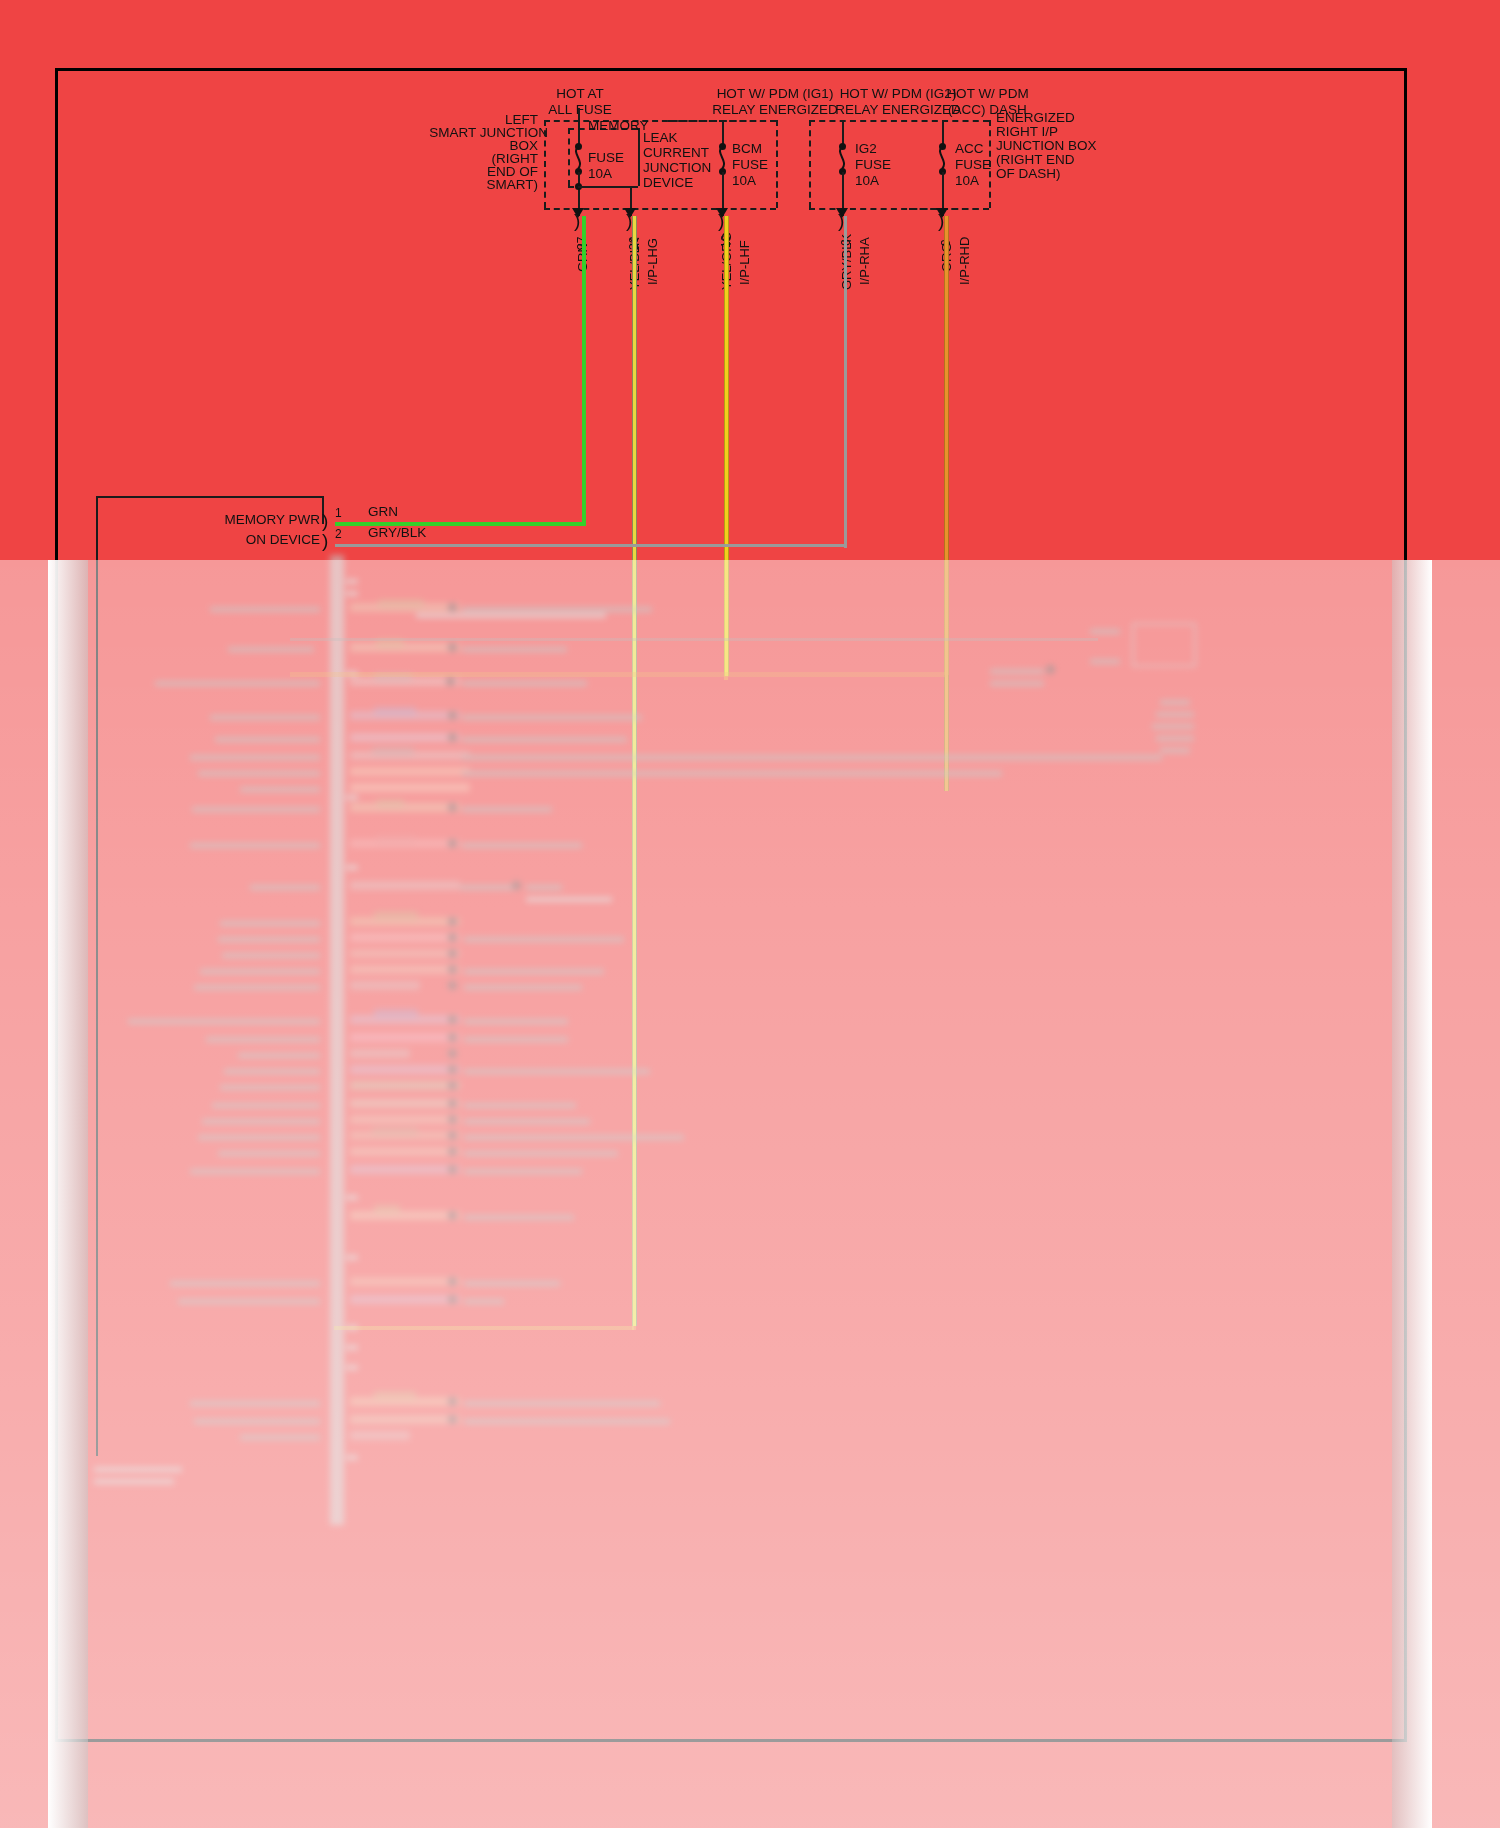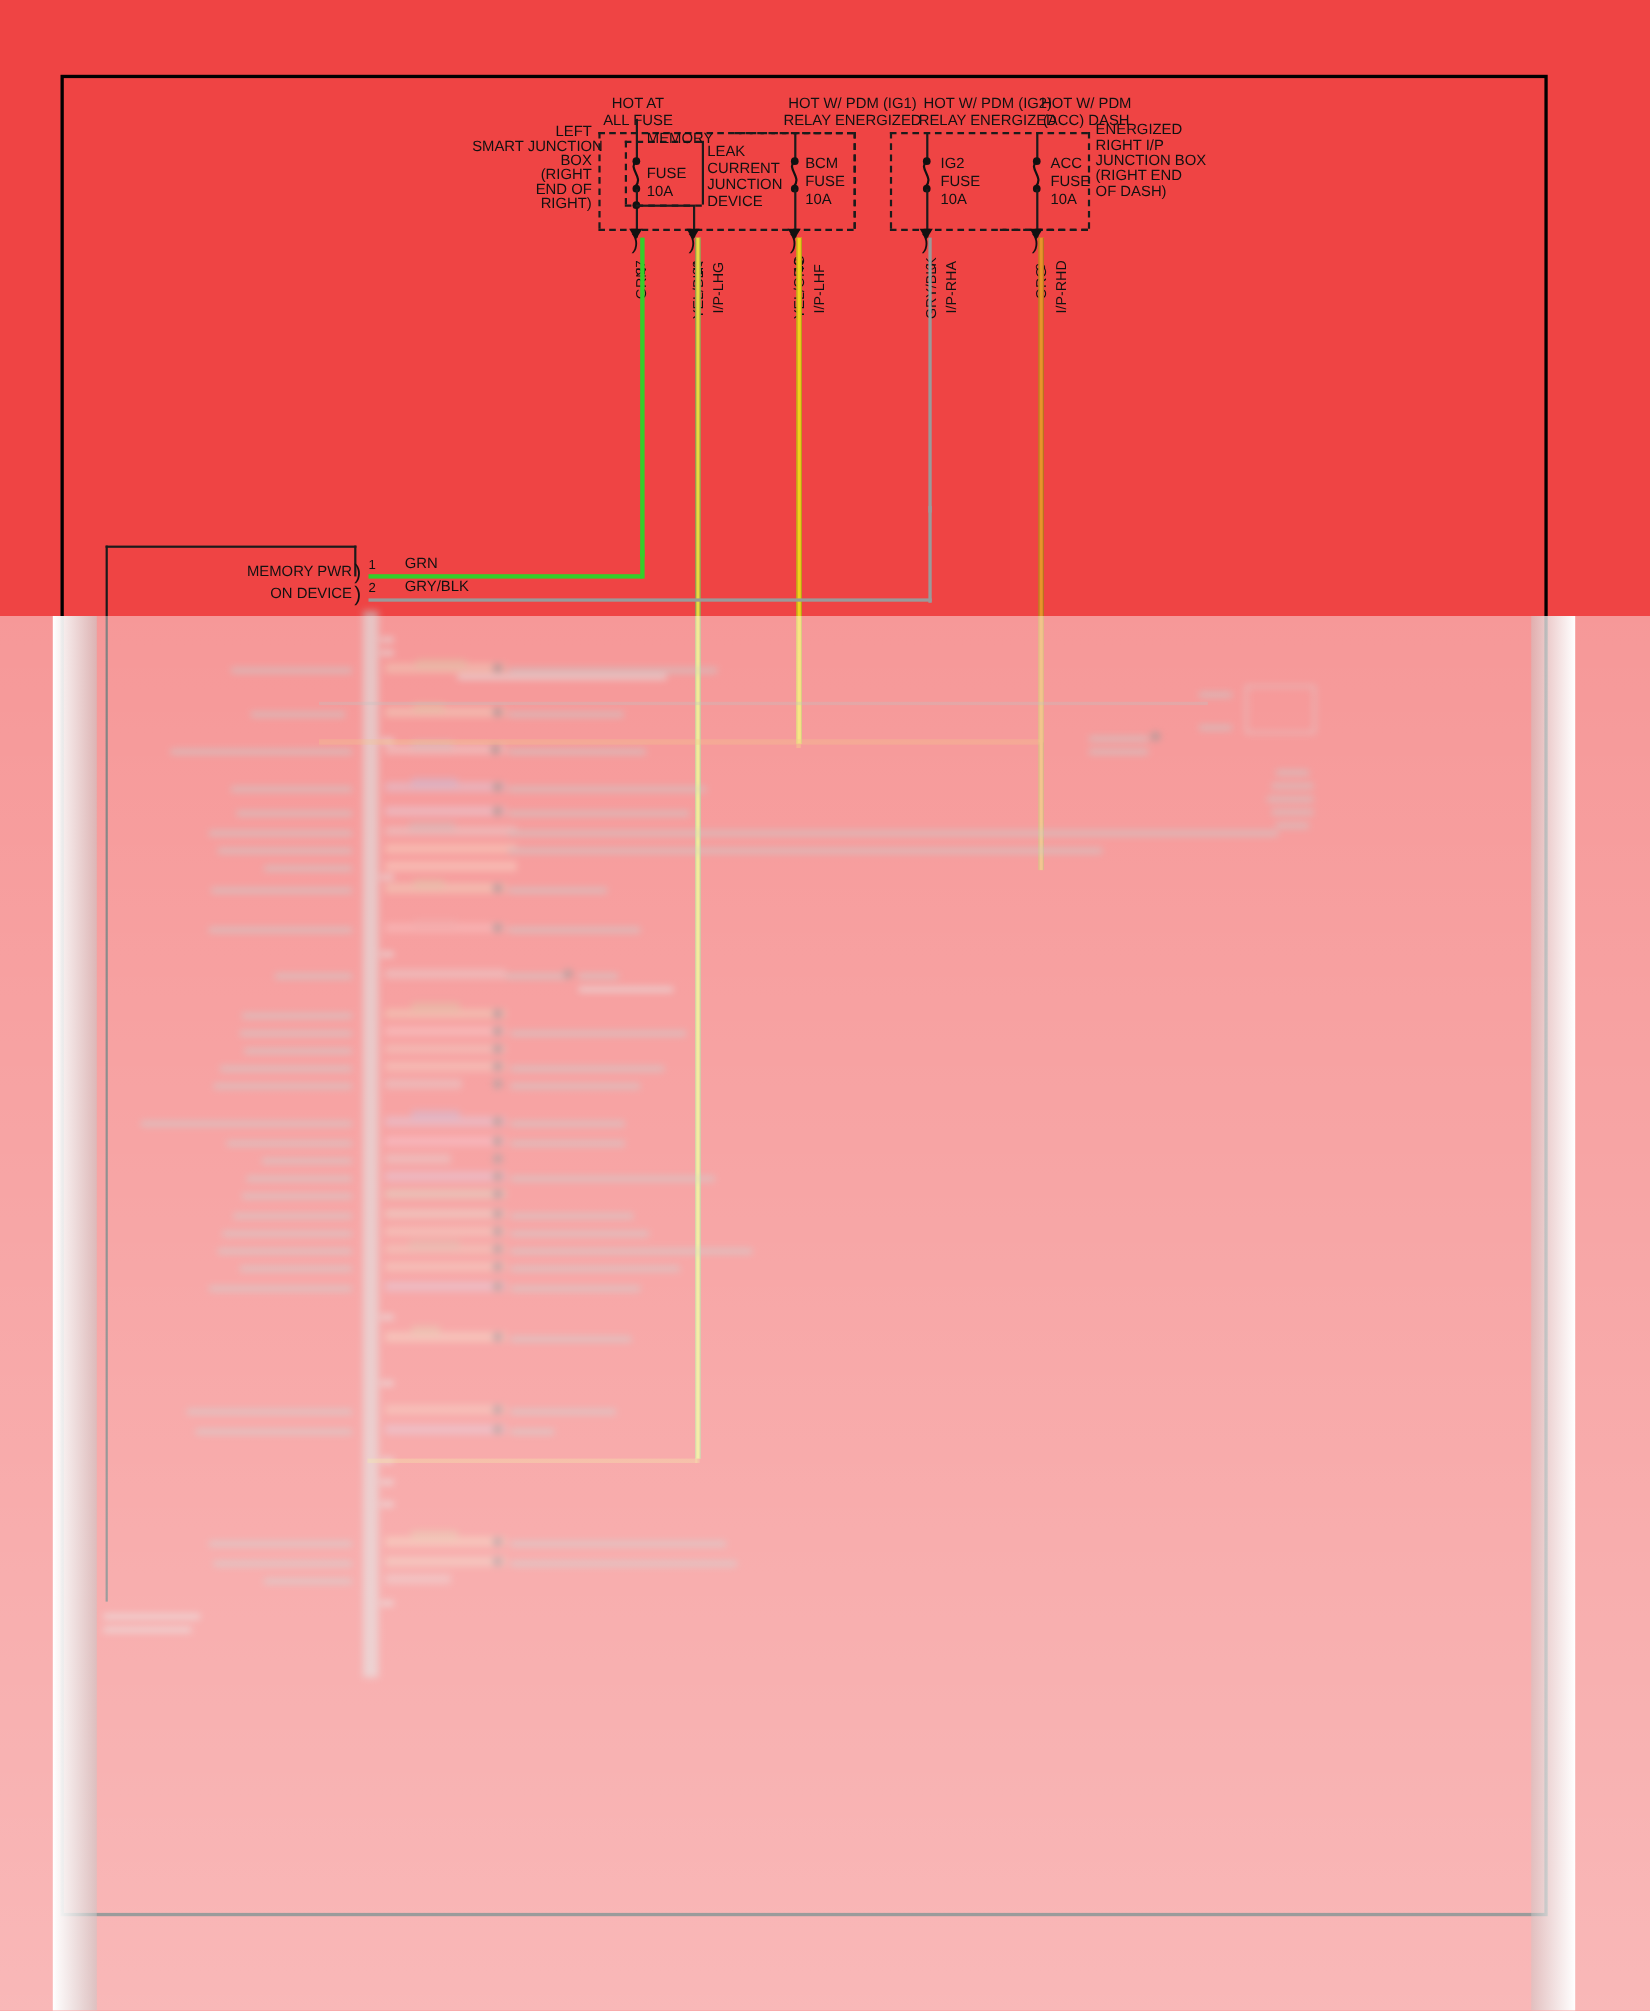--- a/index.html
+++ b/index.html
@@ -57,21 +57,21 @@
   <div class="doc-border" style="left:55px;top:68px;width:1352px;height:1674px;"></div>
 
   <div class="txt c" style="left:520px;top:86px;width:120px;">HOT AT</div>
   <div class="txt c" style="left:520px;top:102px;width:120px;">ALL FUSE</div>
 
   <div class="txt r" style="left:390px;top:112px;width:148px;">LEFT</div>
   <div class="txt r" style="left:400px;top:125px;width:148px;">SMART JUNCTION</div>
   <div class="txt r" style="left:390px;top:138px;width:148px;">BOX</div>
   <div class="txt r" style="left:390px;top:151px;width:148px;">(RIGHT</div>
   <div class="txt r" style="left:390px;top:164px;width:148px;">END OF</div>
-  <div class="txt r" style="left:390px;top:177px;width:148px;">RIGHT)</div>
+  <div class="txt r" style="left:390px;top:177px;width:148px;">SMART)</div>
 
   <div class="dashh" style="left:544px;top:120px;width:232px;"></div>
   <div class="dashv" style="left:544px;top:120px;height:88px;"></div>
   <div class="dashv" style="left:776px;top:120px;height:88px;"></div>
   <div class="dashh" style="left:544px;top:208px;width:232px;"></div>
 
   <div class="dashh" style="left:568px;top:128px;width:70px;"></div>
   <div class="dashv" style="left:568px;top:128px;height:58px;"></div>
   <div class="dashh" style="left:568px;top:186px;width:70px;"></div>
   <div class="vline" style="left:638px;top:128px;height:58px;"></div>

